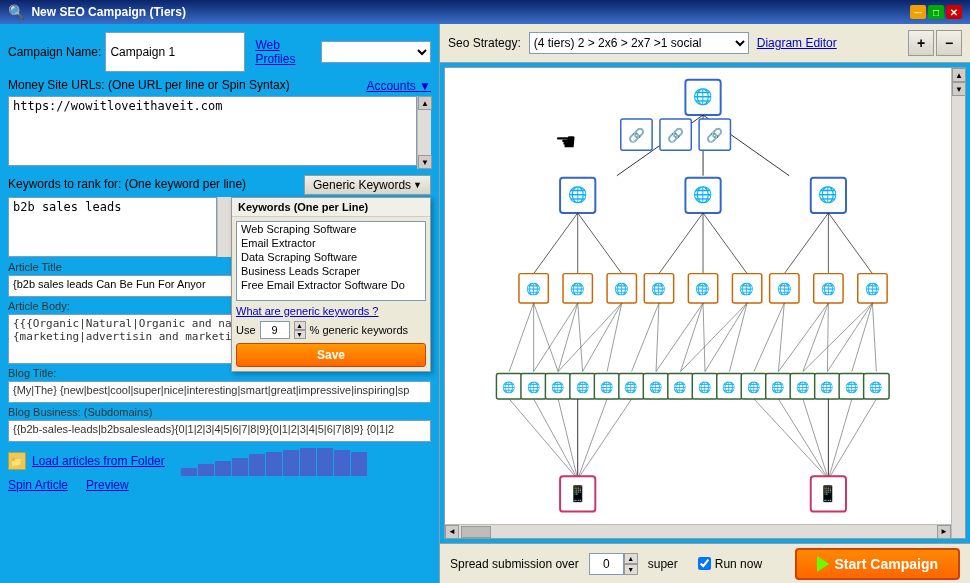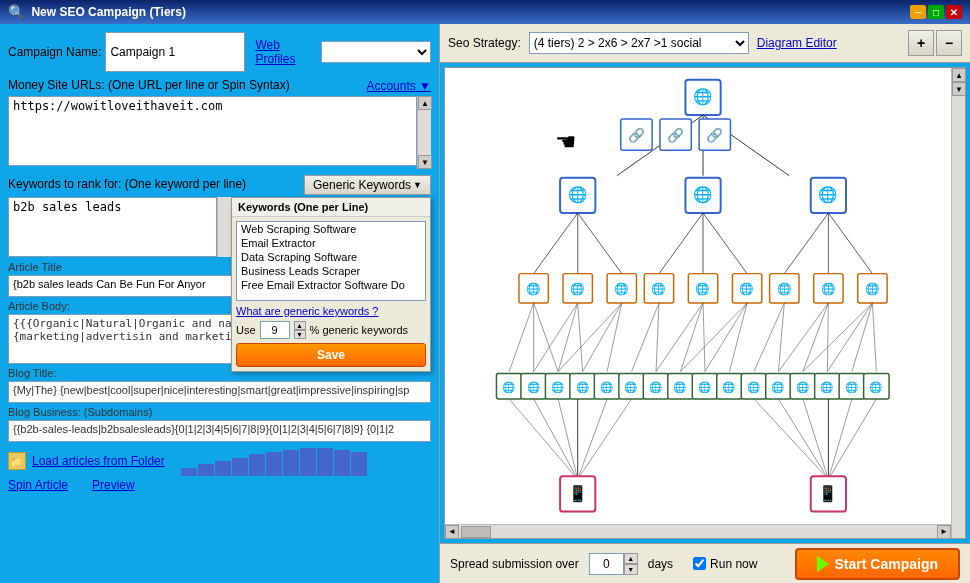--- a/index.html
+++ b/index.html
@@ -202,21 +202,21 @@
       height: 30px;
       margin-left: 10px;
     }
     .bar {
       background: #4466cc;
       width: 16px;
     }
     .spin-row {
       display: flex;
       align-items: center;
-      gap: 24px;
+      gap: 18px;
       margin-top: 2px;
     }
     .spin-link, .preview-link {
       color: #0000cc;
       text-decoration: underline;
       cursor: pointer;
       font-size: 12px;
     }
     
     .bottom-bar {
@@ -801,21 +801,21 @@
 
     <div class="bottom-bar">
       <span class="spread-label">Spread submission over</span>
       <div class="days-spinner-group">
         <input type="text" class="days-input" value="0" style="">
         <div style="display:flex;flex-direction:column;">
           <div style="font-size:7px;border:1px solid #999;background:#e0ddd8;height:11px;width:14px;display:flex;align-items:center;justify-content:center;cursor:pointer;">▲</div>
           <div style="font-size:7px;border:1px solid #999;background:#e0ddd8;height:11px;width:14px;display:flex;align-items:center;justify-content:center;cursor:pointer;">▼</div>
         </div>
       </div>
-      <span class="spread-label">days</span>
+      <span class="spread-label">super</span>
 
       <div style="margin-left: 10px;" class="run-now-checkbox">
         <input type="checkbox" checked="" style="">
         <span>Run now</span>
       </div>
 
       <div style="margin-left: auto;">
         <button class="start-btn">
           <div class="play-icon"></div>
           <span>Start Campaign</span>

